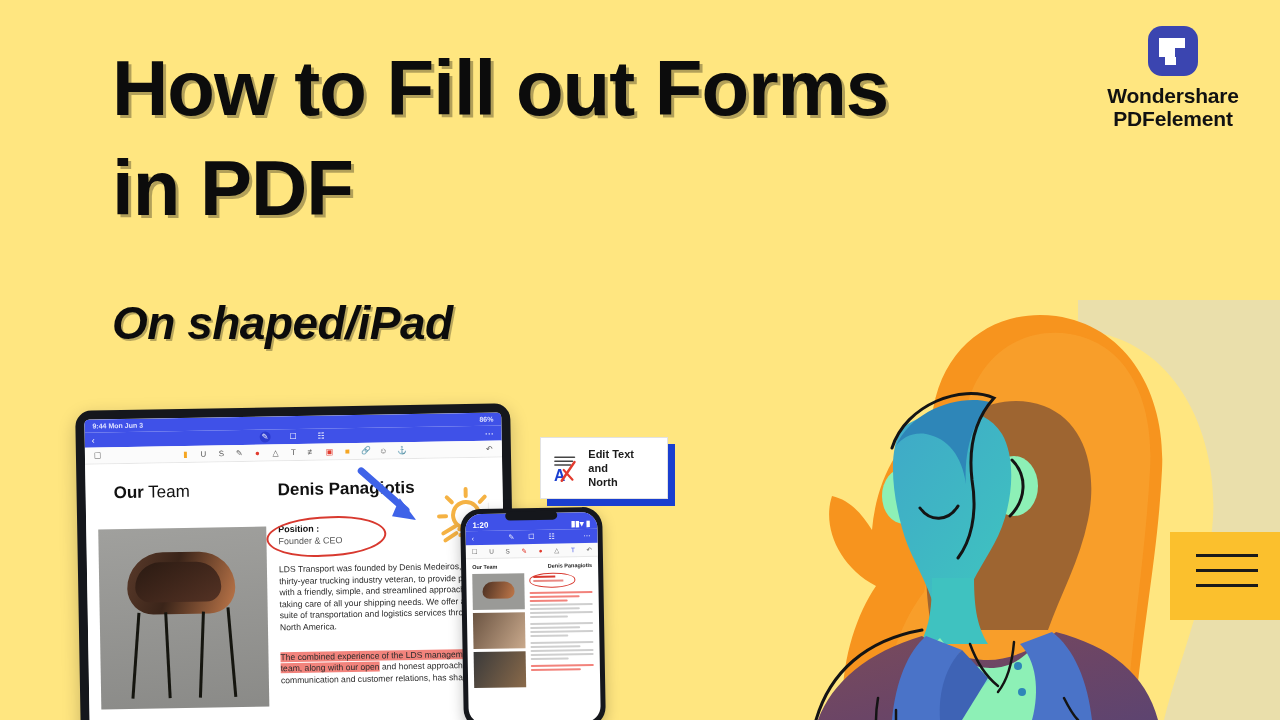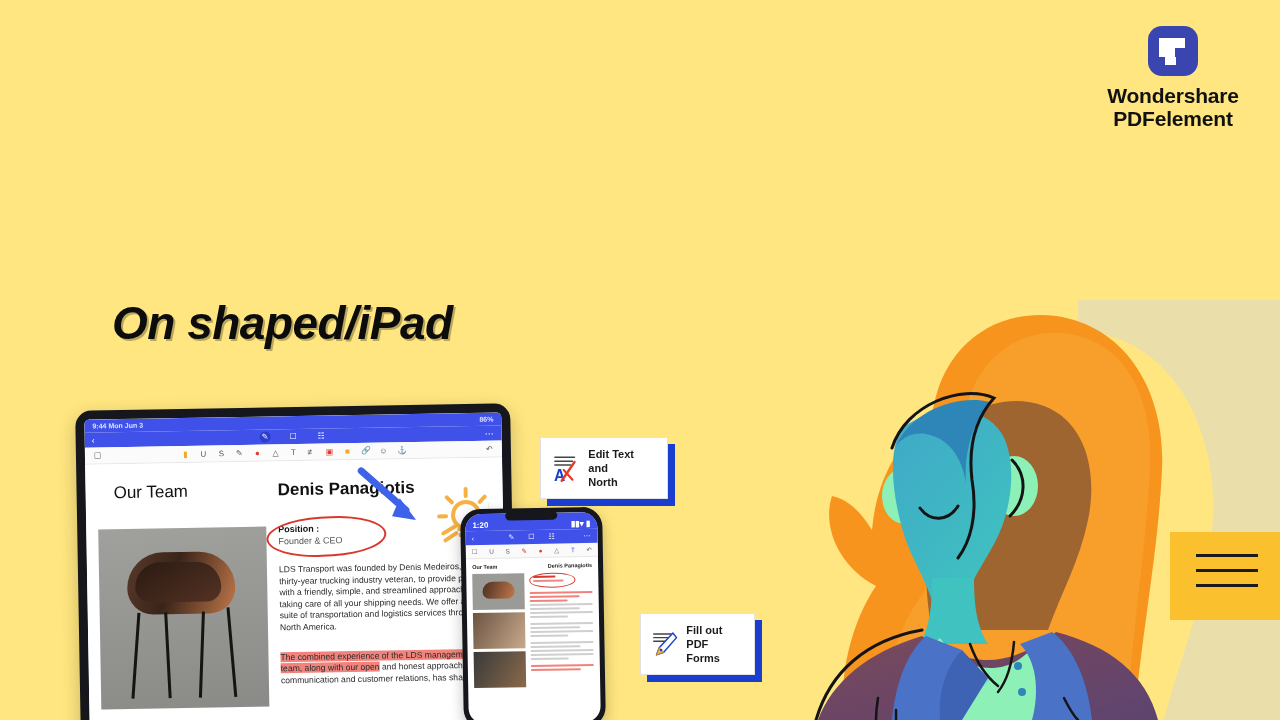--- a/index.html
+++ b/index.html
@@ -99,21 +99,21 @@
   .tb-ic { font-size: 8px; color: #555; width: 9px; text-align: center; }
   .tb-ic.hl { color: #F5A623; }
   .tb-ic.red { color: #E23B2E; }
   .tb-spacer { flex: 1; }
 
   
   .doc-page { position: relative; background: #fff; height: 285px; padding: 9px 12px 0 12px; display: flex; gap: 12px; }
   .doc-col-l { width: 168px; }
   .doc-col-r { flex: 1; position: relative; }
   .h-ourteam { font-size: 17px; color: #111; margin: 10px 0 0 16px; }
-  .h-ourteam b { font-weight: 400; }
+  .h-ourteam b { font-weight: 700; }
   .h-ourteam span { font-weight: 400; }
   .h-name { font-size: 17px; font-weight: 700; color: #111; margin-top: 10px; }
   .chair-photo {
     margin-top: 26px; width: 168px; height: 180px;
     background:
       linear-gradient(175deg, rgba(255,255,255,0.06), rgba(0,0,0,0.10)),
       #9a9a97;
     position: relative; overflow: hidden;
   }
   .chair-seat {
@@ -205,20 +205,24 @@
     white-space: pre-line;
   }
   #card-edit { left: 540px; top: 437px; width: 128px; }
   #card-fill { left: 640px; top: 613px; width: 115px; }
 </style>
 </head>
 <body>
 
 <div id="stage">
 
+  <div id="title-block">
+    <div id="main-title">How to Fill out Forms
+in PDF</div>
+  </div>
   <div id="subtitle">On shaped/iPad</div>
 
   <div id="brand">
     <div id="brand-mark">
       <div class="g1"></div>
         <div class="g2"></div>
         <div class="g3"></div>
     </div>
     <div id="brand-name">Wondershare
 PDFelement</div>
@@ -450,28 +454,14 @@
         <line x1="4" y1="12" x2="20" y2="12"></line>
       </g>
       <text x="3" y="28" font-family="Liberation Sans, sans-serif" font-size="16" font-weight="700" fill="#1A3FD0">A</text>
       <path d="M24 9 L11 28" stroke="#E23B2E" stroke-width="2.6" stroke-linecap="round"></path>
       <path d="M13 17 L22 27" stroke="#E23B2E" stroke-width="2.2" stroke-linecap="round"></path>
     </svg>
     <div class="fc-label">Edit Text and
 North</div>
   </div>
 
-  <div class="feature-card" id="card-fill">
-    <svg width="30" height="30" viewBox="0 0 30 30">
-      <g stroke="#444" stroke-width="1.6" stroke-linecap="round">
-        <line x1="3" y1="4" x2="22" y2="4"></line>
-          <line x1="3" y1="8" x2="19" y2="8"></line>
-        <line x1="3" y1="12" x2="16" y2="12"></line>
-      </g>
-      <path d="M24 3 L9 19 L6 27 L14 24 L28 8 Z" fill="#fff" stroke="#1A3FD0" stroke-width="1.6" stroke-linejoin="round"></path>
-      <path d="M9 19 L14 24 L6 27 Z" fill="#F5B243" stroke="#C98A1E" stroke-width="1"></path>
-      <circle cx="11" cy="21.5" r="1.4" fill="#1A3FD0"></circle>
-    </svg>
-    <div class="fc-label">Fill out PDF
-Forms</div>
-  </div>
 
 </div>
 
 </body></html>

